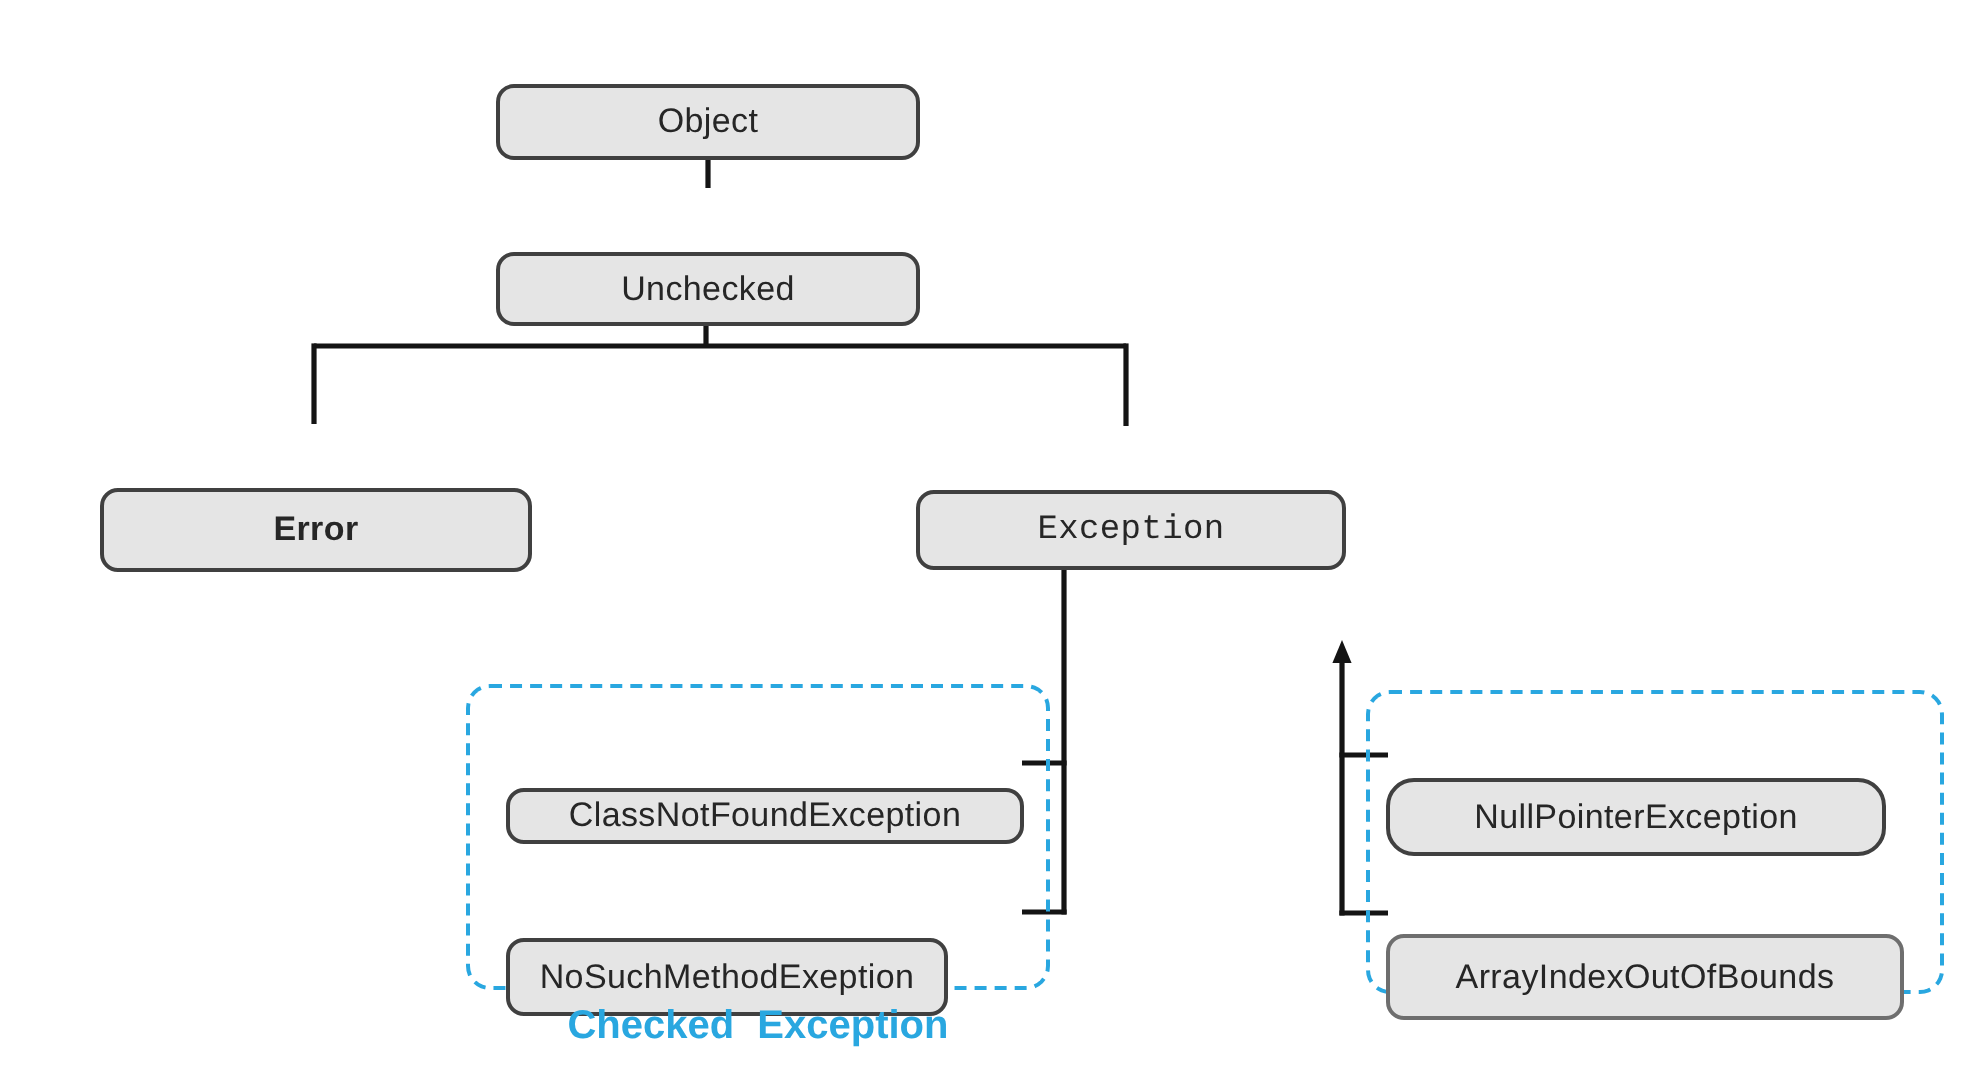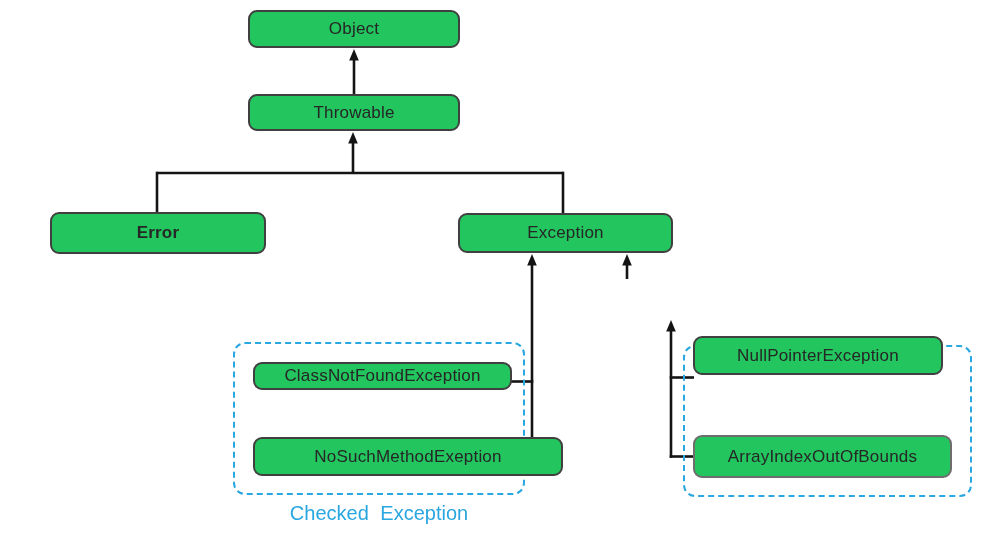--- a/index.html
+++ b/index.html
@@ -19,63 +19,64 @@
     position: absolute;
     left: 0;
     top: 0;
     width: 993px;
     height: 541px;
     pointer-events: none;
   }
   .node {
     position: absolute;
     box-sizing: border-box;
-    background: #22c55e;
+    background: #e5e5e5;
     border: 2.5px solid #404040;
     border-radius: 9px;
     display: flex;
     align-items: center;
     justify-content: center;
     font-size: 17px;
     color: #262626;
     letter-spacing: 0.2px;
     white-space: nowrap;
     z-index: 2;
+    margin-top: 32px;
   }
   .node.light-border {
     border-color: #6e6e6e;
   }
   .group {
     position: absolute;
     box-sizing: border-box;
     border: 2px dashed #29a7e0;
     border-radius: 12px;
     background: transparent;
     z-index: 1;
   }
   .group-label {
     position: absolute;
     font-size: 20px;
     color: #29a7e0;
     text-align: center;
     white-space: nowrap;
     word-spacing: 6px;
-    font-weight: 400;
+    font-weight: 700;
     z-index: 2;
   }
 
   
   #node-object            { left: 248px; top: 10px;  width: 212px; height: 38px; }
   #node-throwable         { left: 248px; top: 94px;  width: 212px; height: 37px; }
   #node-error             { left: 50px;  top: 212px; width: 216px; height: 42px; font-weight: bold; }
-  #node-exception         { left: 458px; top: 213px; width: 215px; height: 40px; }
+  #node-exception         { left: 458px; top: 213px; width: 215px; height: 40px; font-family: Liberation Mono, monospace; }
   #node-runtime-exception { left: 608px; top: 279px; width: 214px; height: 40px; }
   #node-class-not-found   { left: 253px; top: 362px; width: 259px; height: 28px; }
-  #node-no-such-method    { left: 253px; top: 437px; width: 310px; height: 39px; }
-  #node-null-pointer      { left: 693px; top: 336px; width: 250px; height: 39px; }
+  #node-no-such-method    { left: 253px; top: 437px; width: 221px; height: 39px; }
+  #node-null-pointer      { left: 693px; top: 357px; width: 250px; height: 39px; border-radius: 14px; }
   #node-array-index       { left: 693px; top: 435px; width: 259px; height: 43px; }
 
   #group-checked   { left: 233px; top: 342px; width: 292px; height: 153px; }
   #group-unchecked { left: 683px; top: 345px; width: 289px; height: 152px; }
 
   #label-checked   { left: 233px; top: 502px; width: 292px; }
   #label-unchecked { left: 683px; top: 504px; width: 289px; }
 </style>
 </head>
 <body>
@@ -112,21 +113,21 @@
       <polygon points="627,254 622.2,265.5 631.8,265.5"></polygon>
       <polygon points="671,320 666.2,331.5 675.8,331.5"></polygon>
     </g>
   </svg>
 
   <div class="group" id="group-checked"></div>
   <div class="group" id="group-unchecked"></div>
 
   <div class="node" id="node-object">Object</div>
 
-  <div class="node" id="node-throwable">Throwable</div>
+  <div class="node" id="node-throwable">Unchecked</div>
 
   <div class="node" id="node-error">Error</div>
 
   <div class="node" id="node-exception">Exception</div>
 
 
   <div class="node" id="node-class-not-found">ClassNotFoundException</div>
 
   <div class="node" id="node-no-such-method">NoSuchMethodExeption</div>
 

